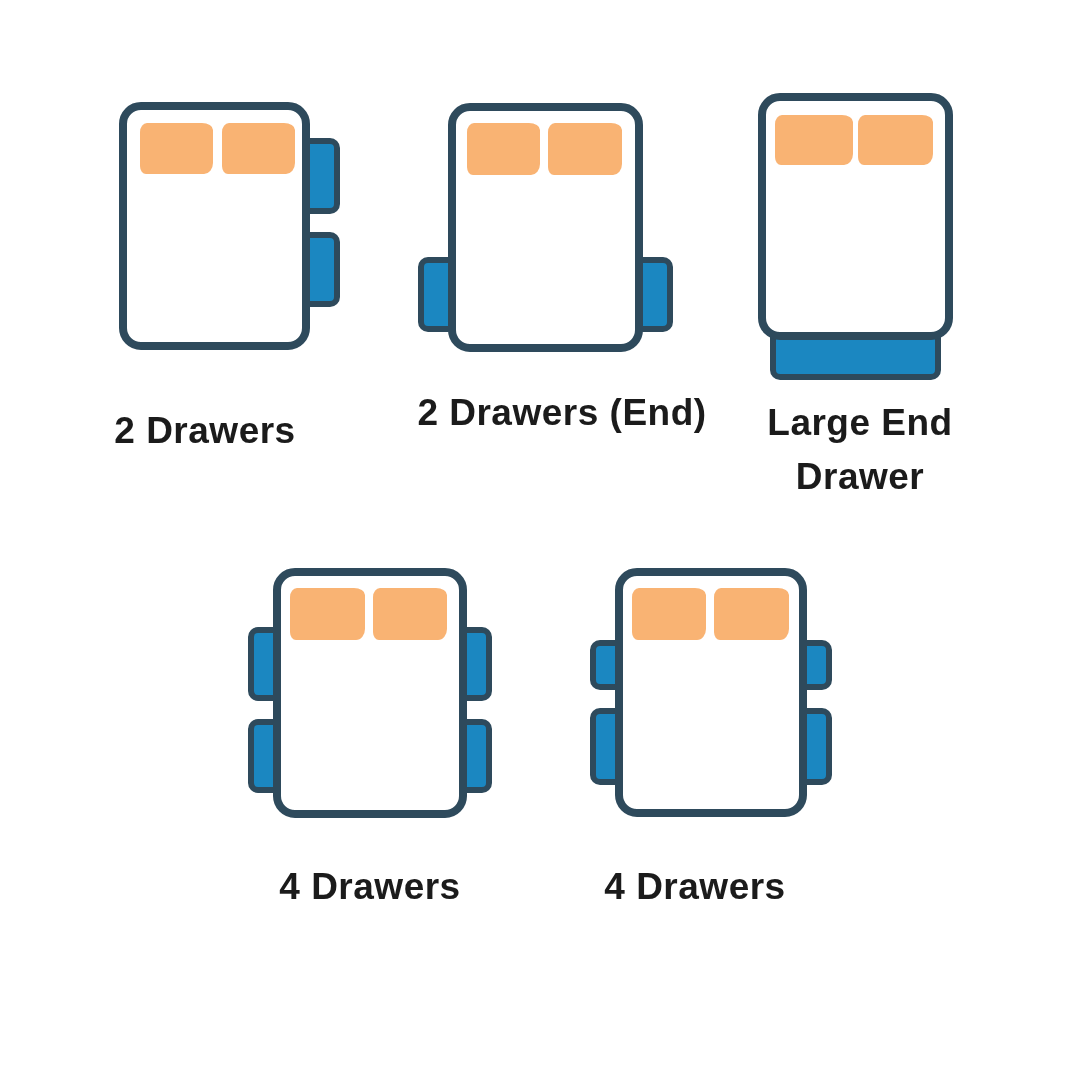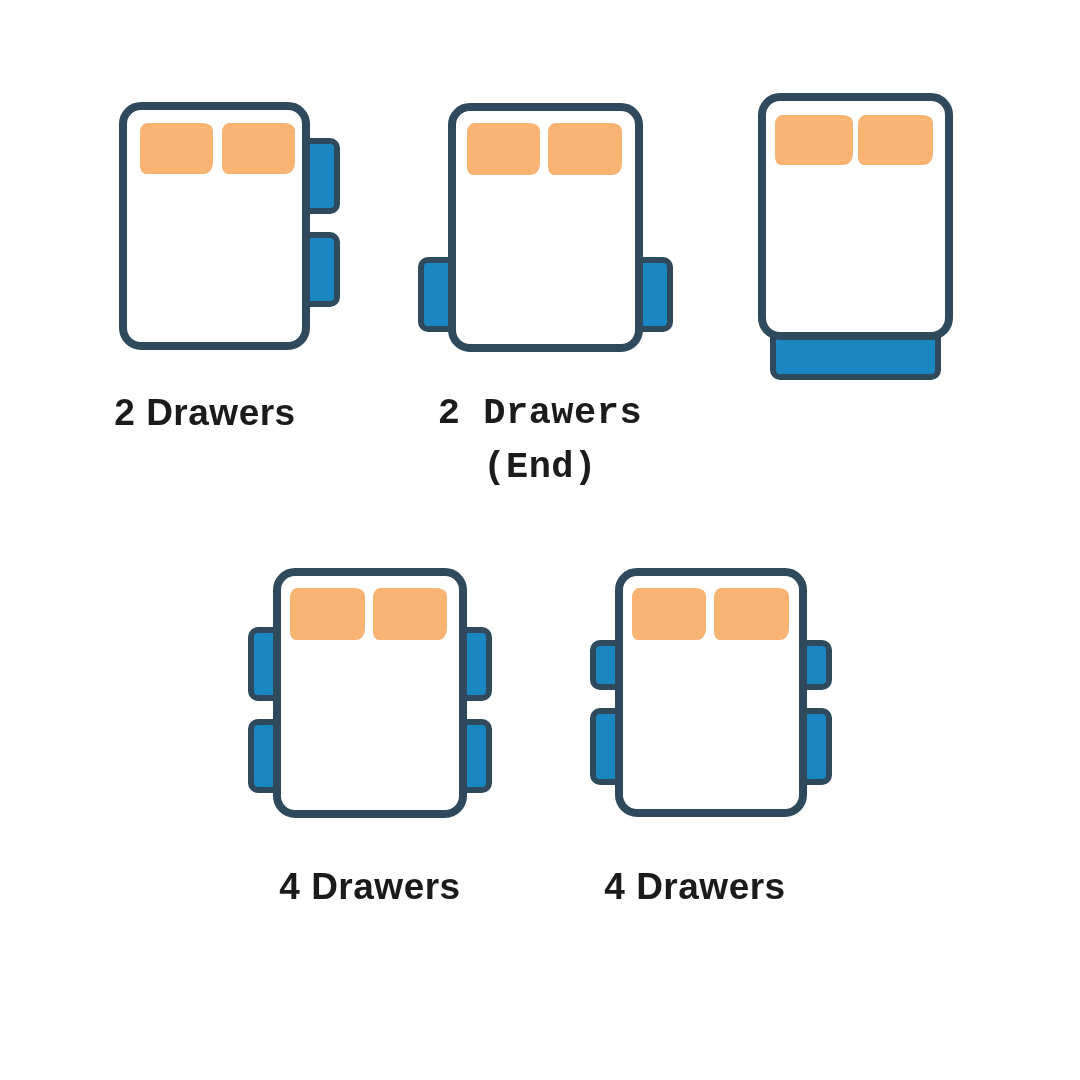--- a/index.html
+++ b/index.html
@@ -94,28 +94,32 @@
   <div class="figure" style="left:615px; top:568px;">
     <div class="drawer" style="left:-25px; top:72px; width:40px; height:50px;"></div>
     <div class="drawer" style="left:-25px; top:140px; width:40px; height:77px;"></div>
     <div class="drawer" style="left:177px; top:72px; width:40px; height:50px;"></div>
     <div class="drawer" style="left:177px; top:140px; width:40px; height:77px;"></div>
     <div class="bed" style="width:192px; height:249px;"></div>
     <div class="pillow" style="left:17px; top:20px; width:74px; height:52px;"></div>
     <div class="pillow" style="left:99px; top:20px; width:75px; height:52px;"></div>
   </div>
 
-  <div class="label" style="left:85px; top:386px; width:240px;">
+  <div class="label" style="left:85px; top:404px; width:240px;">
     <div>2 Drawers</div>
   </div>
 
-  <div class="label" style="left:390px; top:386px; width:300px;font-family:Liberation Mono, monospace;">
+  <div class="label" style="left:412px; top:386px; width:300px;">
     <div>2 Drawers (End)</div>
   </div>
 
+  <div class="label" style="left:745px; top:396px; width:230px;">
+    <div>Large End</div>
+    <div>Drawer</div>
+  </div>
 
   <div class="label" style="left:260px; top:860px; width:220px;">
     <div>4 Drawers</div>
   </div>
 
   <div class="label" style="left:575px; top:860px; width:240px;">
     <div>4 Drawers</div>
   </div>
 
 </div>

